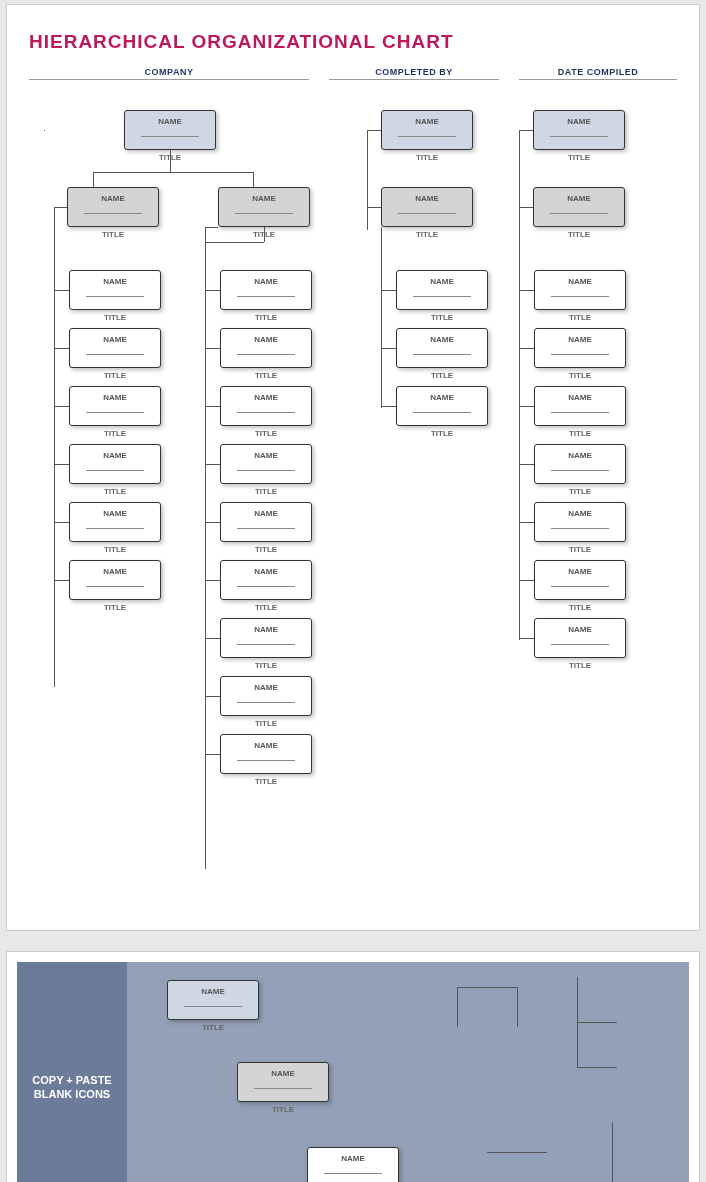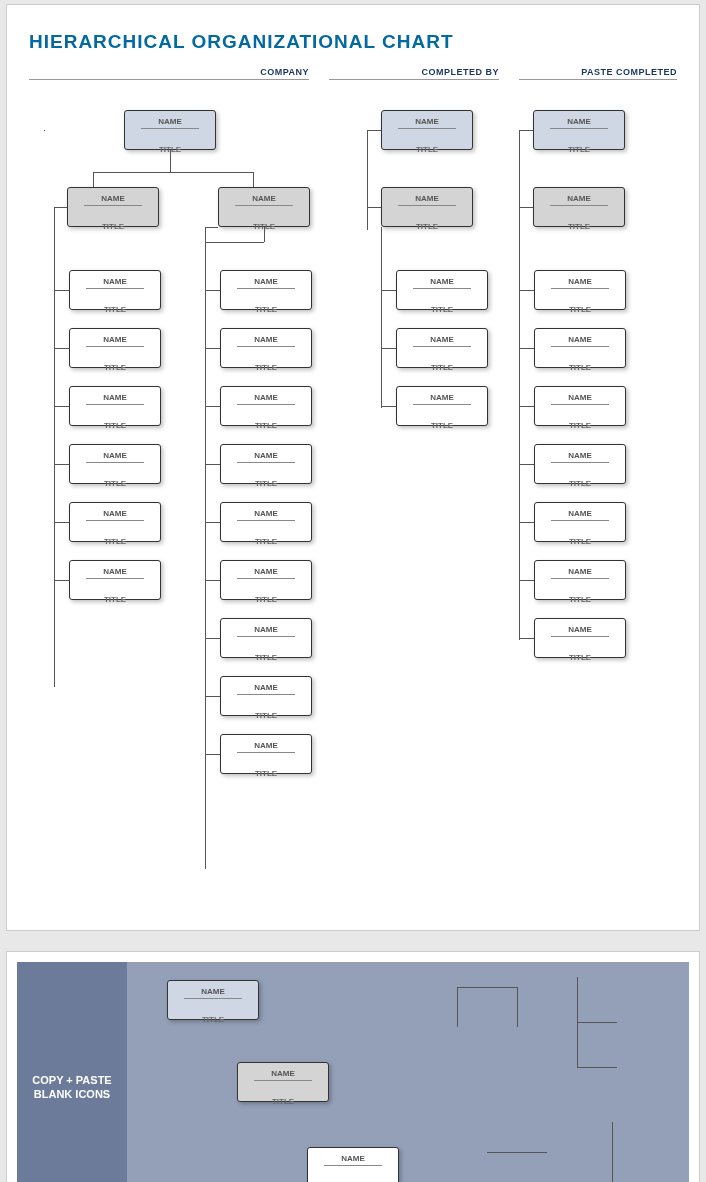--- a/index.html
+++ b/index.html
@@ -20,36 +20,36 @@
     background:#fff;
     border:1px solid #ccc;
     margin:4px 0 20px 0;
     padding:20px 22px 40px 22px;
     box-sizing:border-box;
   }
   .title{
     font-size:19px;
     font-weight:800;
     letter-spacing:1px;
-    color:#0369a1;
+    color:#be185d;
     margin:6px 0 14px 0;
   }
   
   .field-row{
     display:flex;
     gap:20px;
     margin:0 0 30px 0;
   }
   .field{
     border-bottom:1px solid #999;
     color:#1a355e;
     font-size:9px;
     font-weight:800;
     letter-spacing:.5px;
-    text-align:right;
+    text-align:center;
     padding-bottom:2px;
   }
   #f-company{flex:0 0 280px;}
   #f-compiled{flex:0 0 170px;}
   #f-date{flex:1;}
   
   .chart{
     position:relative;
     height:780px;
   }
@@ -63,21 +63,21 @@
     border-radius:3px;
     box-shadow:2px 2px 4px rgba(0,0,0,.25);
     box-sizing:border-box;
     padding:4px 6px 0 6px;
     text-align:center;
   }
   .node .n1{
     font-size:8px;
     font-weight:700;
     color:#555;
-    padding-bottom:2px;
+    padding-bottom:10px;
     border-bottom:1px solid #888;
     margin:2px 10px 2px 10px;
   }
   .node .n2{
     font-size:8px;
     font-weight:600;
     color:#666;
     margin-top:16px;
   }
   .node.root{background:#cfd6e4;}
@@ -127,21 +127,21 @@
 <body>
 
 <div class="page">
 
   <div class="sheet">
     <div class="title">HIERARCHICAL ORGANIZATIONAL CHART</div>
 
     <div class="field-row">
       <div id="f-company" class="field">COMPANY</div>
       <div id="f-compiled" class="field">COMPLETED BY</div>
-      <div id="f-date" class="field">PASTE COMPLETED</div>
+      <div id="f-date" class="field">DATE COMPILED</div>
     </div>
 
     <div class="chart">
 
       <div class="node root" style="left:95px;top:0;">
         <div class="n1">NAME</div>
         <div class="n2">TITLE</div>
       </div>
 
       <div class="conn vline" style="left:141px;top:40px;height:22px;"></div>

